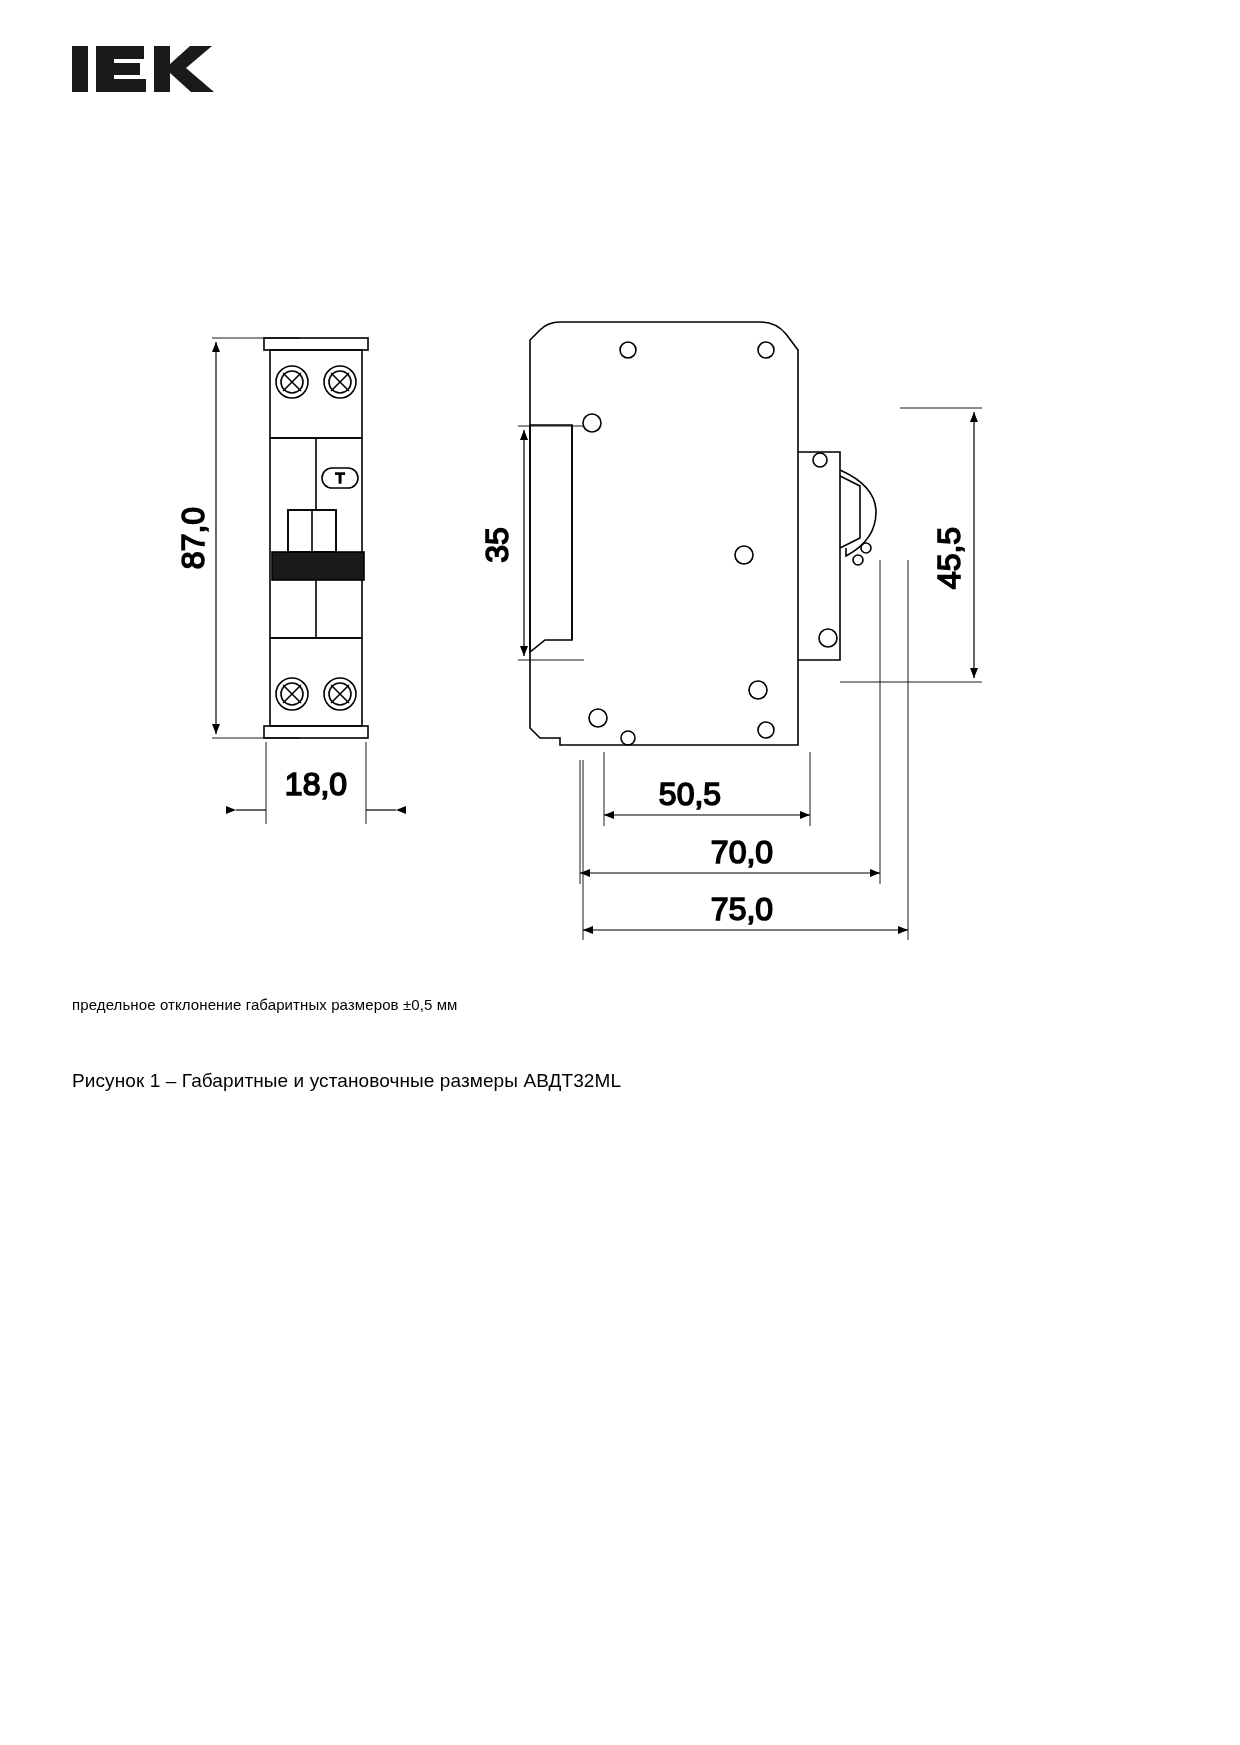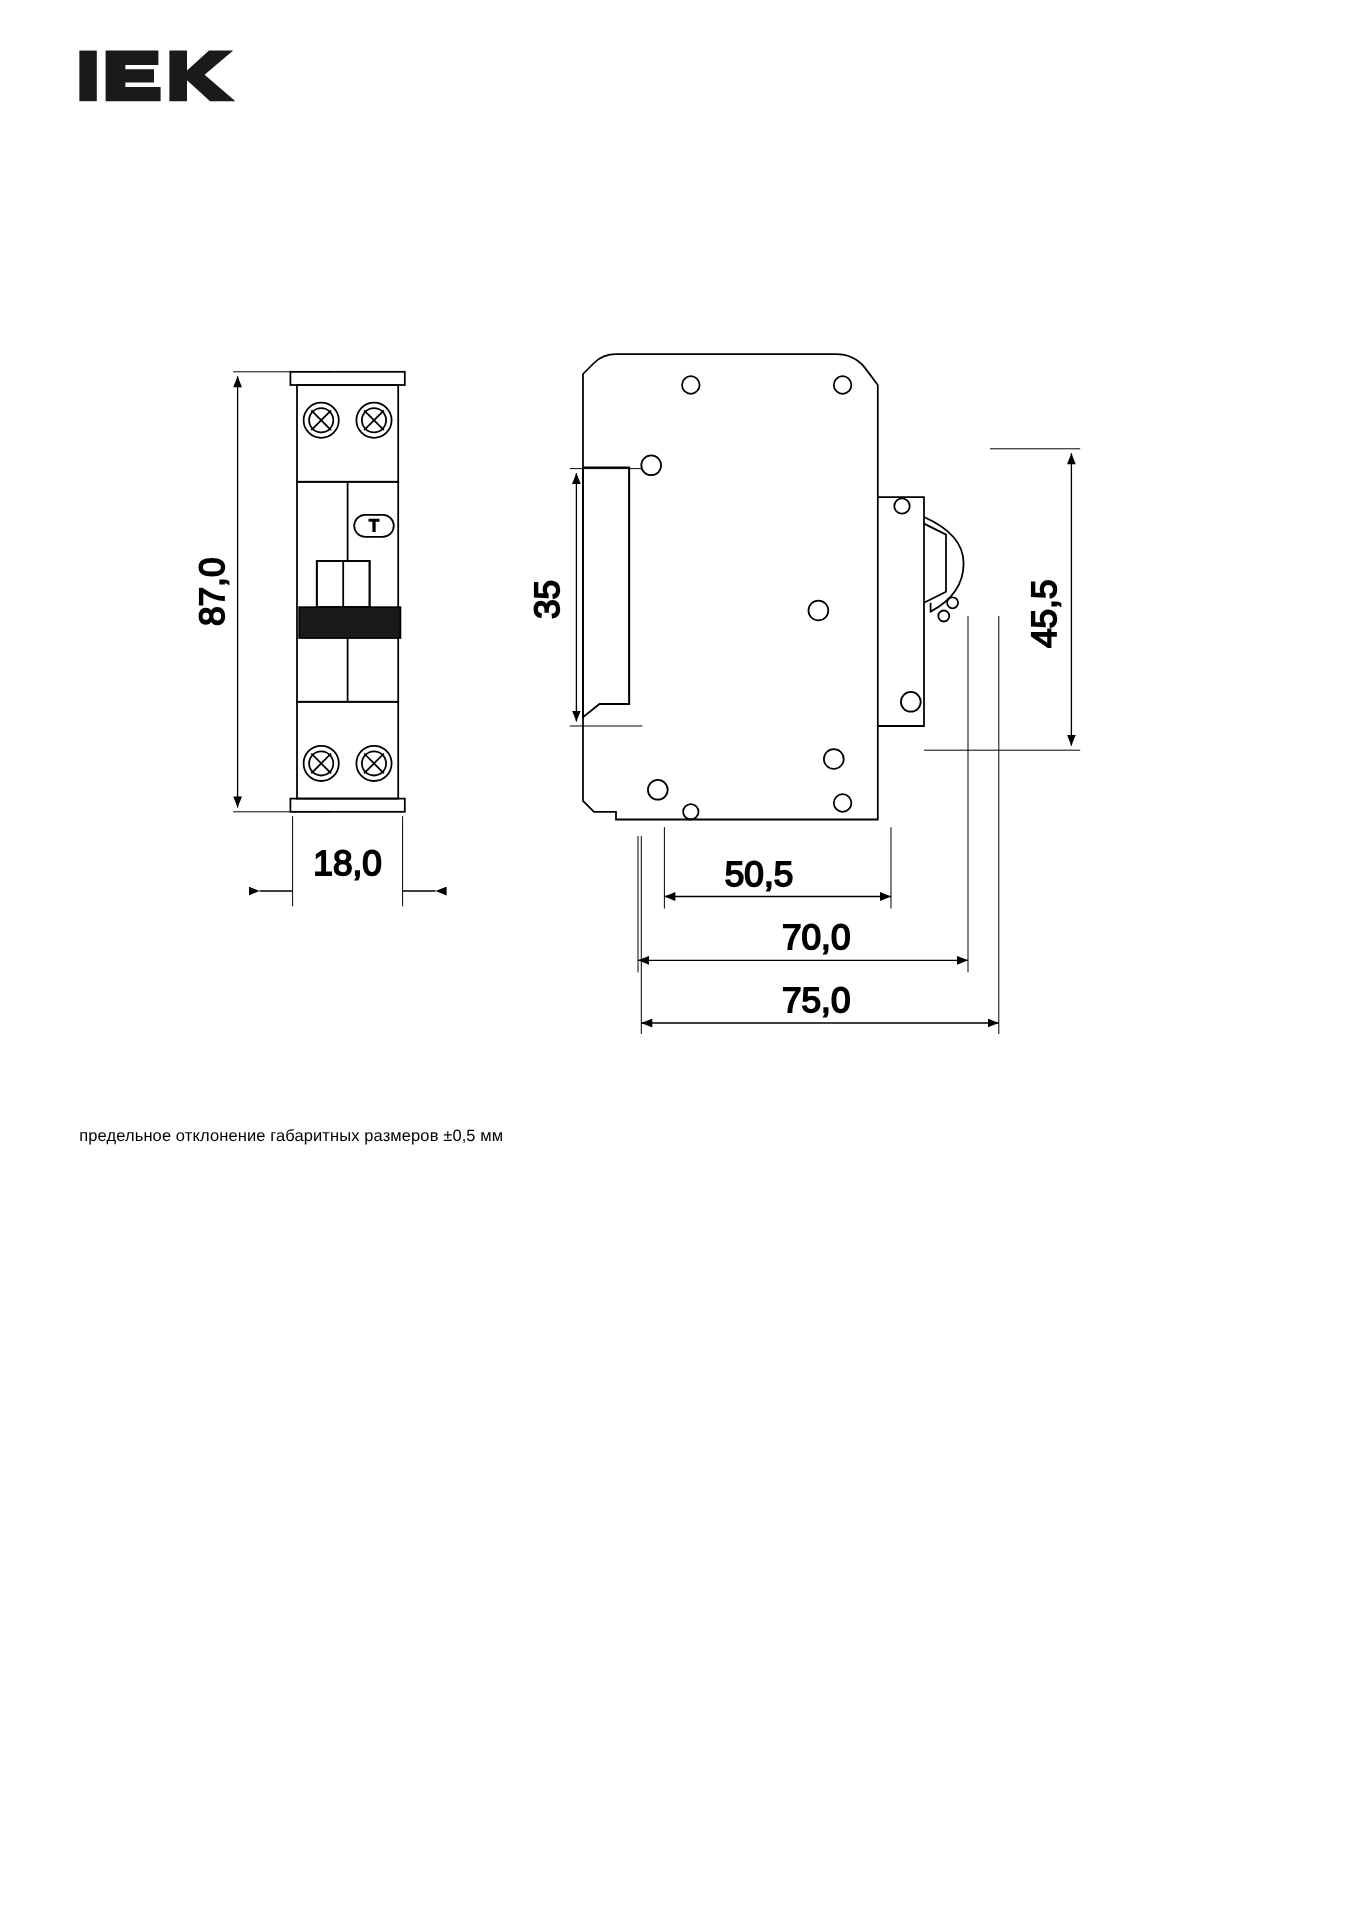--- a/index.html
+++ b/index.html
@@ -32,21 +32,21 @@
     position: absolute;
     left: 0;
     top: 0;
     width: 1240px;
     height: 1000px;
   }
   
   .note {
     position: absolute;
     left: 72px;
-    top: 1024px;
+    top: 996px;
     font-size: 15px;
     letter-spacing: 0.1px;
     white-space: nowrap;
   }
   .figure-caption {
     position: absolute;
     left: 72px;
     top: 1070px;
     font-size: 19px;
     letter-spacing: 0.1px;
@@ -223,14 +223,15 @@
           <line x1="583" y1="760" x2="583" y2="940" stroke-width="0.9"></line>
           <line x1="908" y1="560" x2="908" y2="940" stroke-width="0.9"></line>
         </g>
         <text x="742" y="920" font-size="32" text-anchor="middle">75,0</text>
 
       </g>
     </svg>
   </div>
 
   <div class="note">предельное отклонение габаритных размеров ±0,5 мм</div>
+  <div class="figure-caption">Рисунок 1 – Габаритные и установочные размеры АВДТ32ML</div>
 
 </div>
 
 </body></html>

